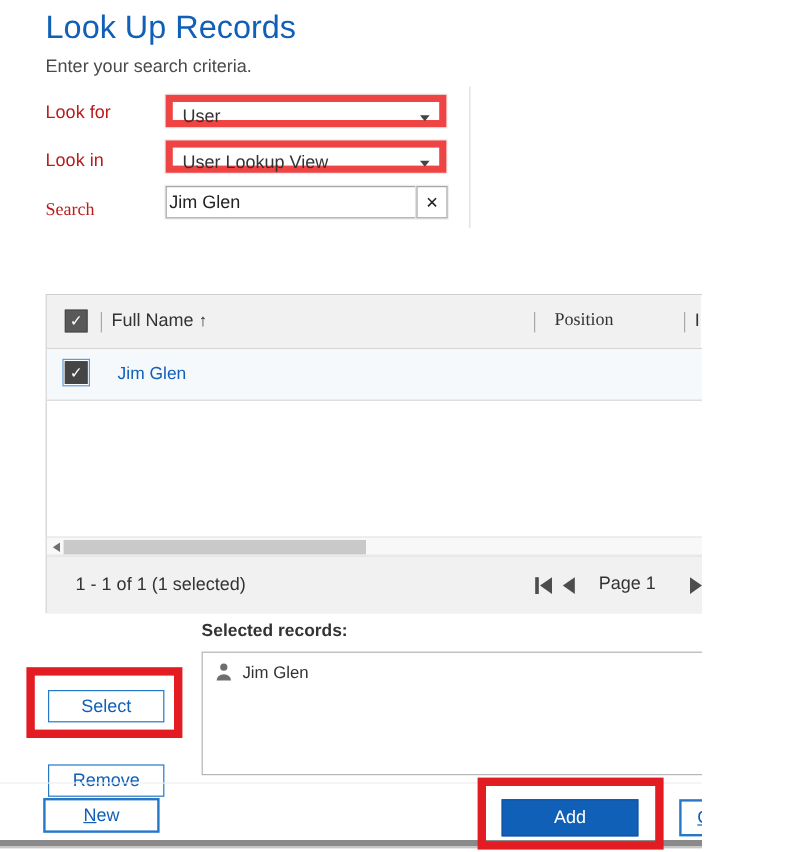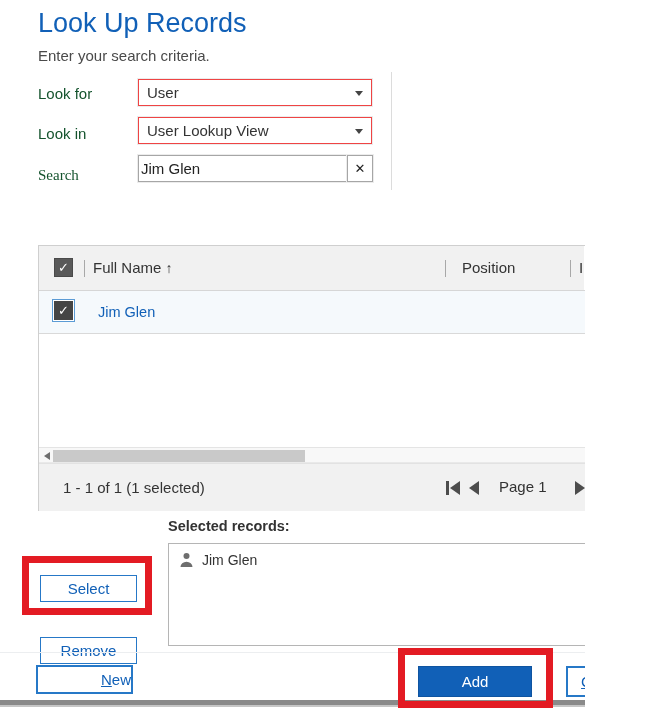--- a/index.html
+++ b/index.html
@@ -4,25 +4,25 @@
 <style>
   * { margin:0; padding:0; box-sizing:border-box; }
   html,body { background:#fff; }
   body { font-family:"Liberation Sans","DejaVu Sans",sans-serif; }
   .stage { position:relative; width:585px; height:710px; background:#fff; overflow:hidden; }
 
   .title { position:absolute; left:38px; top:8px; font-size:27px; color:#1160B7; }
   .close-btn { position:absolute; left:602px; top:16px; font-size:16px; color:#3a3a3a; cursor:pointer; padding:2px; }
   .subtitle { position:absolute; left:38px; top:47px; font-size:15px; color:#4a4a4a; }
 
-  .form-label { position:absolute; left:38px; font-size:15px; color:#14532d; }
+  .form-label { position:absolute; left:38px; font-size:15px; color:#b91c1c; }
   .lbl-lookfor { top:85px; } .lbl-lookin { top:125px; } .lbl-search { top:167px;font-family:Liberation Serif, serif; }
 
   .dropdown { position:absolute; left:138px; width:234px; height:27px; background:#fff;
-    border:1px solid #ef4444; box-shadow:0 0 0 1px #ececec; }
+    border:6px solid #ef4444; box-shadow:0 0 0 1px #ececec; }
   .dd1 { top:79px; } .dd2 { top:117px; }
   .dropdown .val { position:absolute; left:8px; top:4px; font-size:15px; color:#333; }
   .dd-arrow { position:absolute; right:8px; top:11px; width:0; height:0;
     border-left:4px solid transparent; border-right:4px solid transparent; border-top:5px solid #444; }
 
   .search-input { position:absolute; left:138px; top:155px; width:209px; height:27px; background:#fff;
     border:1px solid #a6a6a6; box-shadow:0 0 0 1px #ececec; }
   .search-input .val { position:absolute; left:2px; top:4px; font-size:15px; color:#222; }
   .clear-btn { position:absolute; left:347px; top:155px; width:26px; height:27px; background:#fff;
     border:1px solid #a6a6a6; box-shadow:0 0 0 1px #ececec; text-align:center; line-height:25px;
@@ -33,21 +33,21 @@
   .grid { position:absolute; left:38px; top:245px; width:585px; height:266px;
     border:1px solid #cfcfcf; background:#fff; }
   .ghead { position:absolute; left:0; top:0; width:100%; height:45px; background:#f1f1f1;
     border-bottom:1px solid #d6d6d6; }
   .cb { width:19px; height:19px; background:#595959; border:1px solid #4a4a4a;
     color:#fff; font-size:13px; text-align:center; line-height:17px; cursor:pointer; }
   .hcb { position:absolute; left:15px; top:12px; }
   .hsep { position:absolute; top:14px; width:1px; height:17px; background:#a8a8a8; }
   .sep1 { left:45px; } .sep2 { left:406px; } .sep3 { left:531px; }
   .hlabel { position:absolute; top:13px; font-size:15px; color:#333; }
-  .h-fullname { left:54px; } .h-position { left:423px; } .h-partial { left:540px; }
+  .h-fullname { left:54px; } .h-position { left:423px;font-family:Liberation Serif, serif; } .h-partial { left:540px; }
   .sort-arrow { color:#333; font-size:14px; }
   .refresh-box { position:absolute; left:545px; top:0; width:38px; height:44px; background:#fff;
     display:flex; align-items:center; justify-content:center; cursor:pointer; }
 
   .grow { position:absolute; left:0; top:45px; width:100%; height:43px; background:#f5f9fc;
     border-bottom:1px solid #d9d9d9; overflow:hidden; }
   .rcb { position:absolute; left:15px; top:10px; background:#454545; border:1px solid #454545;
     box-shadow:0 0 0 1px #fff, 0 0 0 2px #5b9bd5; }
   .row-link { position:absolute; left:59px; top:13px; font-size:14.5px; color:#1160B7; cursor:pointer; }
   .row-phone { position:absolute; right:-7px; top:13px; font-size:14.5px; color:#1160B7; white-space:nowrap; }
@@ -76,21 +76,21 @@
     border:1px solid #b5b5b5; background:#fff; }
   .sel-item { position:absolute; left:10px; top:8px; display:flex; align-items:center; cursor:default; }
   .sel-item .nm { font-size:14px; color:#333; margin-left:8px; }
 
   .side-btn { position:absolute; left:40px; width:97px; height:27px; background:#fff;
     border:1px solid #2678c7; color:#1160B7; font-size:15px; text-align:center; line-height:25px; cursor:pointer; }
   .btn-select { top:575px; } .btn-remove { top:617px;margin-top:20px; }
 
   .footer-sep { position:absolute; left:0; top:652px; width:659px; height:1px; background:#eceef0; }
   .btn-new { position:absolute; left:36px; top:665px; width:97px; height:29px; background:#fff;
-    border:2px solid #2678c7; color:#1160B7; font-size:15px; text-align:right; line-height:25px; cursor:pointer; }
+    border:2px solid #2678c7; color:#1160B7; font-size:15px; text-align:center; line-height:25px; cursor:pointer; }
   .btn-add { position:absolute; left:418px; top:666px; width:114px; height:31px; background:#1160B7;
     border:1px solid #0f54a0; color:#fff; font-size:15px; text-align:center; line-height:29px; cursor:pointer; z-index:11; }
   .btn-cancel { position:absolute; left:566px; top:666px; width:86px; height:31px; background:#fff;
     border:2px solid #2678c7; color:#1160B7; font-size:15px; text-align:center; line-height:27px; cursor:pointer; }
   .uline { text-decoration:underline; }
 
   .graybar { position:absolute; left:0; top:700px; width:659px; height:5px; background:#8a8a8a; }
   .graybar2 { position:absolute; left:0; top:705px; width:659px; height:2px; background:#c6c6c6; }
 
   .red-rect { position:absolute; border:7px solid #E31B23; background:transparent; pointer-events:none; z-index:20; }

